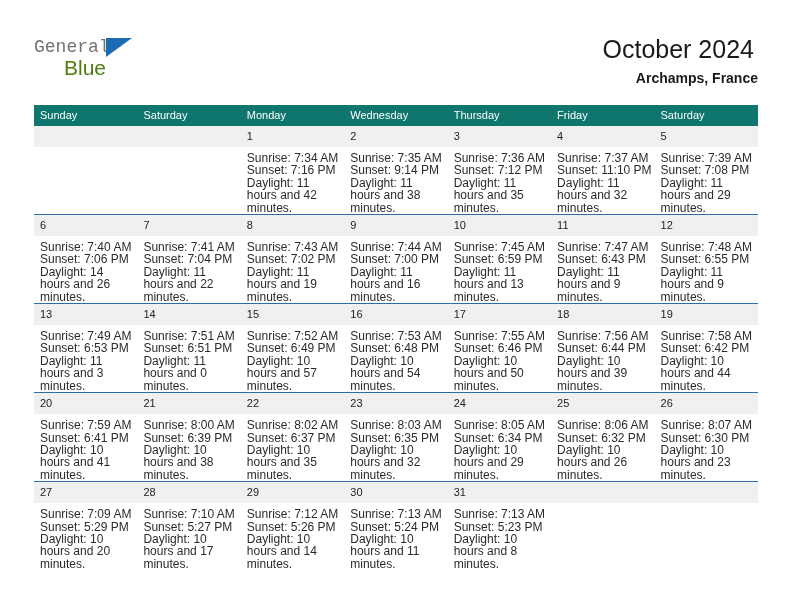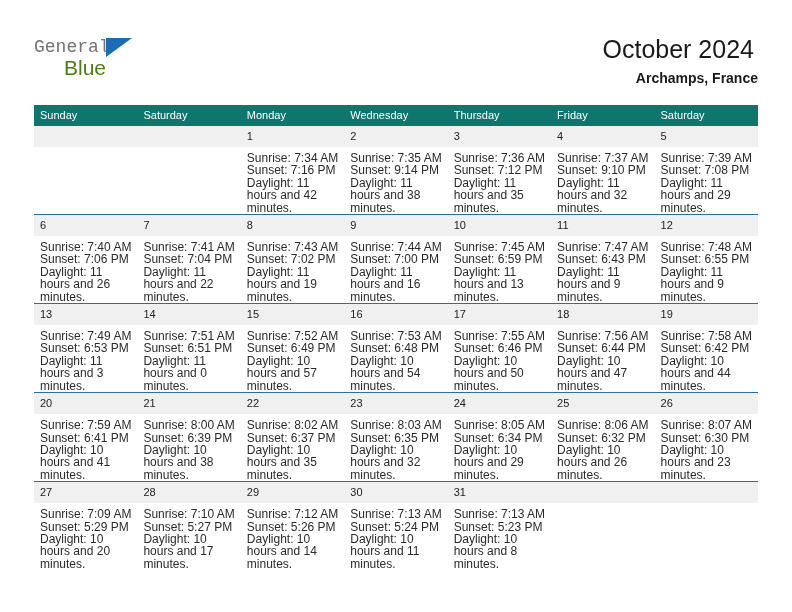--- a/index.html
+++ b/index.html
@@ -199,40 +199,40 @@
             <div class="detail">
               <div>Sunrise: 7:36 AM</div>
               <div>Sunset: 7:12 PM</div>
               <div class="daylight">Daylight: 11 hours and 35 minutes.</div>
             </div>
           </td>
           <td>
             <div class="daynum">4</div>
             <div class="detail">
               <div>Sunrise: 7:37 AM</div>
-              <div>Sunset: 9:10 PM</div>
+              <div>Sunset: 11:10 PM</div>
               <div class="daylight">Daylight: 11 hours and 32 minutes.</div>
             </div>
           </td>
           <td>
             <div class="daynum">5</div>
             <div class="detail">
               <div>Sunrise: 7:39 AM</div>
               <div>Sunset: 7:08 PM</div>
               <div class="daylight">Daylight: 11 hours and 29 minutes.</div>
             </div>
           </td>
         </tr>
         <tr class="week">
           <td>
             <div class="daynum">6</div>
             <div class="detail">
               <div>Sunrise: 7:40 AM</div>
               <div>Sunset: 7:06 PM</div>
-              <div class="daylight">Daylight: 11 hours and 26 minutes.</div>
+              <div class="daylight">Daylight: 14 hours and 26 minutes.</div>
             </div>
           </td>
           <td>
             <div class="daynum">7</div>
             <div class="detail">
               <div>Sunrise: 7:41 AM</div>
               <div>Sunset: 7:04 PM</div>
               <div class="daylight">Daylight: 11 hours and 22 minutes.</div>
             </div>
           </td>
@@ -316,21 +316,21 @@
               <div>Sunrise: 7:55 AM</div>
               <div>Sunset: 6:46 PM</div>
               <div class="daylight">Daylight: 10 hours and 50 minutes.</div>
             </div>
           </td>
           <td>
             <div class="daynum">18</div>
             <div class="detail">
               <div>Sunrise: 7:56 AM</div>
               <div>Sunset: 6:44 PM</div>
-              <div class="daylight">Daylight: 10 hours and 47 minutes.</div>
+              <div class="daylight">Daylight: 10 hours and 39 minutes.</div>
             </div>
           </td>
           <td>
             <div class="daynum">19</div>
             <div class="detail">
               <div>Sunrise: 7:58 AM</div>
               <div>Sunset: 6:42 PM</div>
               <div class="daylight">Daylight: 10 hours and 44 minutes.</div>
             </div>
           </td>

